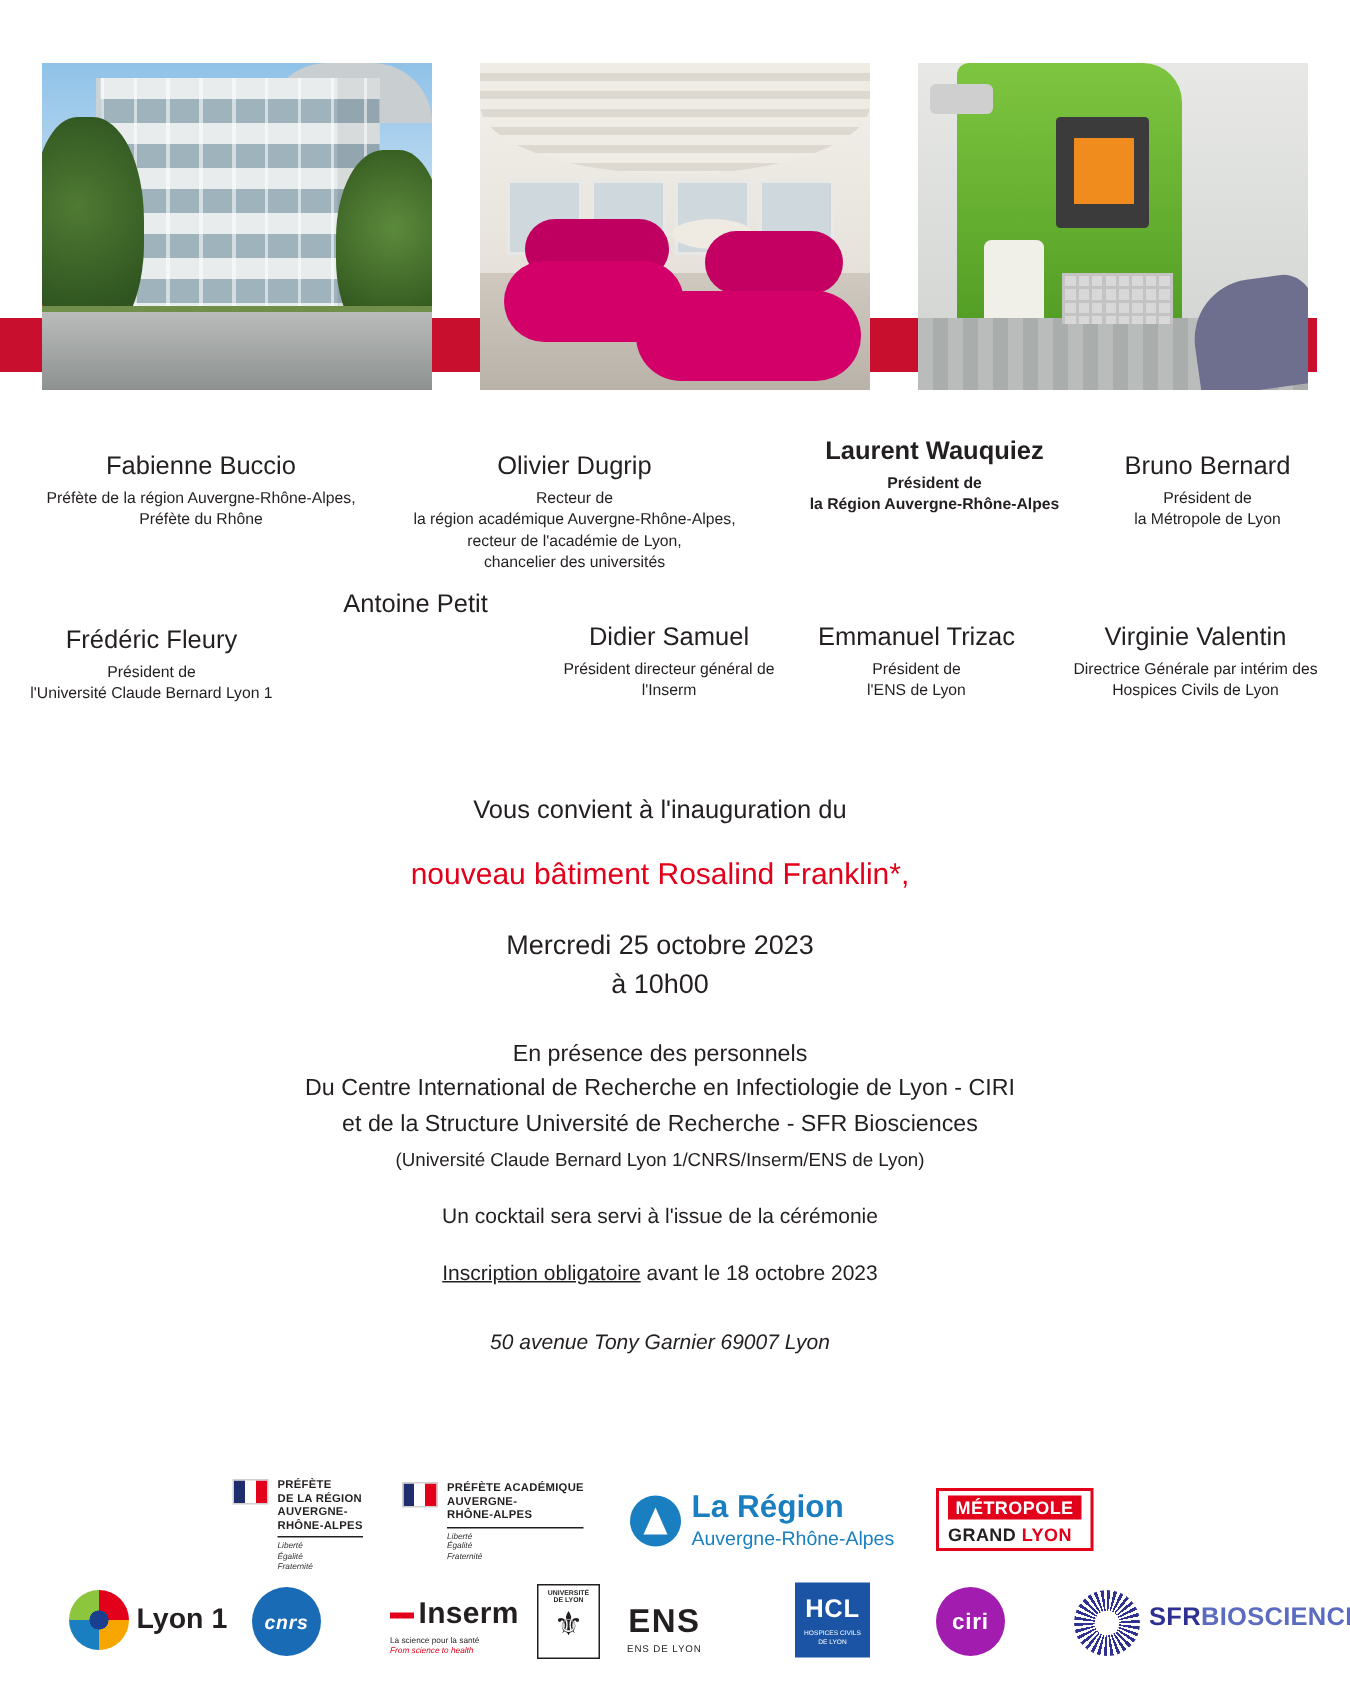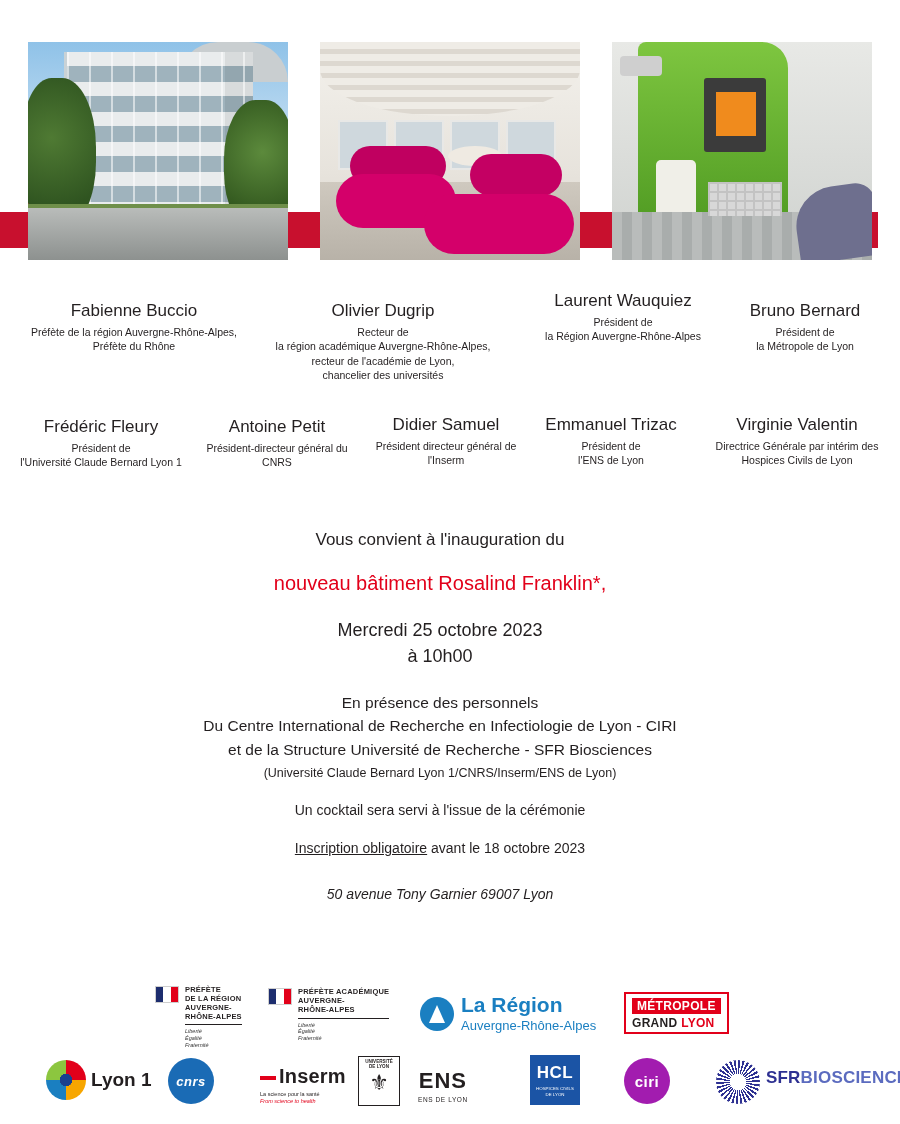--- a/index.html
+++ b/index.html
@@ -410,42 +410,40 @@
   </div>
 
   <div class="name-block" style="left:252px; top:300px; width:262px;">
     <div class="nm">Olivier Dugrip</div>
     <div class="rl">Recteur de
 la région académique Auvergne-Rhône-Alpes,
 recteur de l'académie de Lyon,
 chancelier des universités</div>
   </div>
 
-  <div class="name-block" style="left:512px; top:290px; width:222px;">
+  <div class="name-block" style="left:512px; top:290px; width:222px;font-weight:bold;">
     <div class="nm">Laurent Wauquiez</div>
     <div class="rl">Président de
 la Région Auvergne-Rhône-Alpes</div>
   </div>
 
   <div class="name-block" style="left:710px; top:300px; width:190px;">
     <div class="nm">Bruno Bernard</div>
     <div class="rl">Président de
 la Métropole de Lyon</div>
   </div>
 
   <div class="name-block" style="left:6px; top:416px; width:190px;">
     <div class="nm">Frédéric Fleury</div>
     <div class="rl">Président de
 l'Université Claude Bernard Lyon 1</div>
   </div>
 
-  <div class="name-block" style="left:186px; top:416px; width:182px;text-align:center;">
+  <div class="name-block" style="left:186px; top:392px; width:182px;text-align:center;">
     <div class="nm">Antoine Petit</div>
-    <div class="rl">Président-directeur général du
-CNRS</div>
   </div>
 
   <div class="name-block" style="left:358px; top:414px; width:176px;">
     <div class="nm">Didier Samuel</div>
     <div class="rl">Président directeur général de
 l'Inserm</div>
   </div>
 
   <div class="name-block" style="left:520px; top:414px; width:182px;">
     <div class="nm">Emmanuel Trizac</div>

